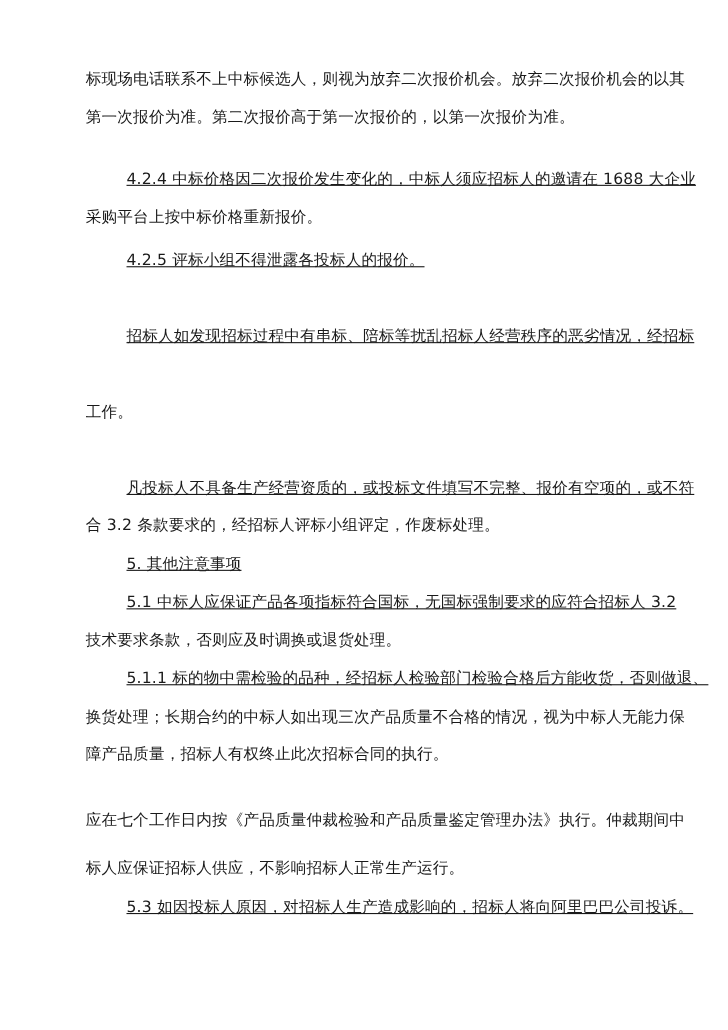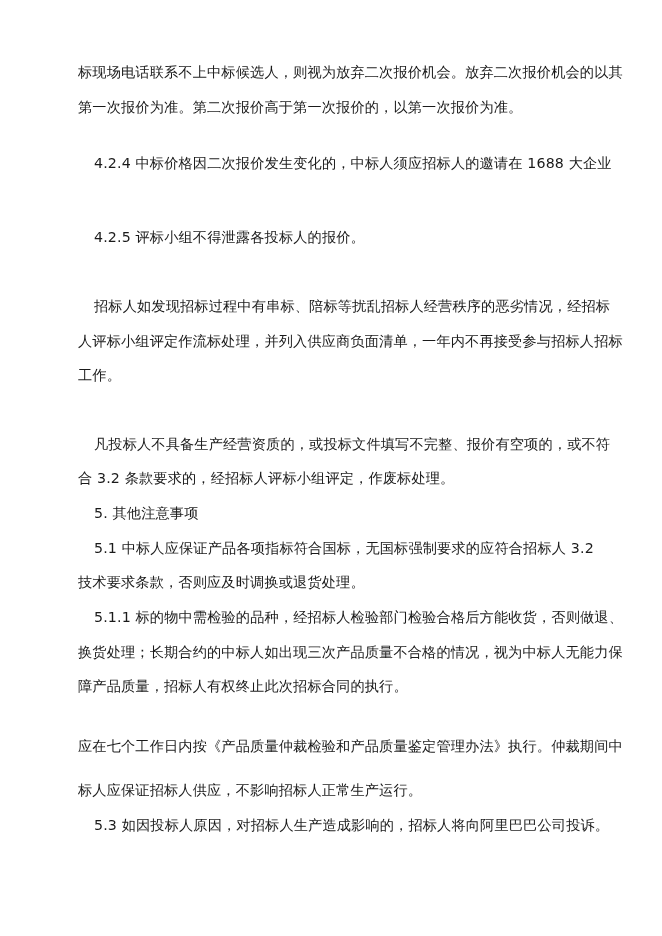--- a/index.html
+++ b/index.html
@@ -27,41 +27,42 @@
       position: absolute;
       left: 78px;
       width: 510px;
       height: 22px;
       line-height: 22px;
       font-size: 14.2px;
       white-space: nowrap;
       letter-spacing: 0.15px;
     }
     .line.indent {
-      left: 94px;
+      left: 115px;
       width: 482px;
+      text-decoration: underline;
     }
     .line.justify {
       text-align: justify;
       text-align-last: justify;
     }
   </style>
 </head>
 <body>
 
 <div class="page">
   <div class="line justify" style="top:61px">标现场电话联系不上中标候选人，则视为放弃二次报价机会。放弃二次报价机会的以其</div>
   <div class="line" style="top:96px">第一次报价为准。第二次报价高于第一次报价的，以第一次报价为准。</div>
 
   <div class="line indent justify" style="top:152px">4.2.4 中标价格因二次报价发生变化的，中标人须应招标人的邀请在 1688 大企业</div>
+  <div class="line" style="top:187px">采购平台上按中标价格重新报价。</div>
 
   <div class="line indent" style="top:226px">4.2.5  评标小组不得泄露各投标人的报价。</div>
 
   <div class="line indent justify" style="top:295px">招标人如发现招标过程中有串标、陪标等扰乱招标人经营秩序的恶劣情况，经招标</div>
-  <div class="line justify" style="top:330px">人评标小组评定作流标处理，并列入供应商负面清单，一年内不再接受参与招标人招标</div>
   <div class="line" style="top:364px">工作。</div>
 
   <div class="line indent justify" style="top:433px">凡投标人不具备生产经营资质的，或投标文件填写不完整、报价有空项的，或不符</div>
   <div class="line" style="top:467px">合 3.2 条款要求的，经招标人评标小组评定，作废标处理。</div>
 
   <div class="line indent" style="top:502px">5. 其他注意事项</div>
   <div class="line indent justify" style="top:537px">5.1    中标人应保证产品各项指标符合国标，无国标强制要求的应符合招标人 3.2</div>
   <div class="line" style="top:571px">技术要求条款，否则应及时调换或退货处理。</div>
 
   <div class="line indent justify" style="top:606px">5.1.1    标的物中需检验的品种，经招标人检验部门检验合格后方能收货，否则做退、</div>

